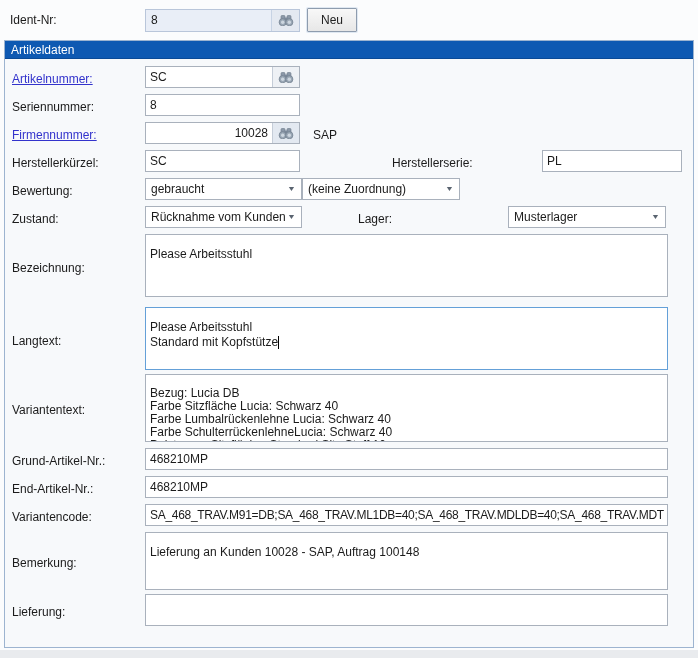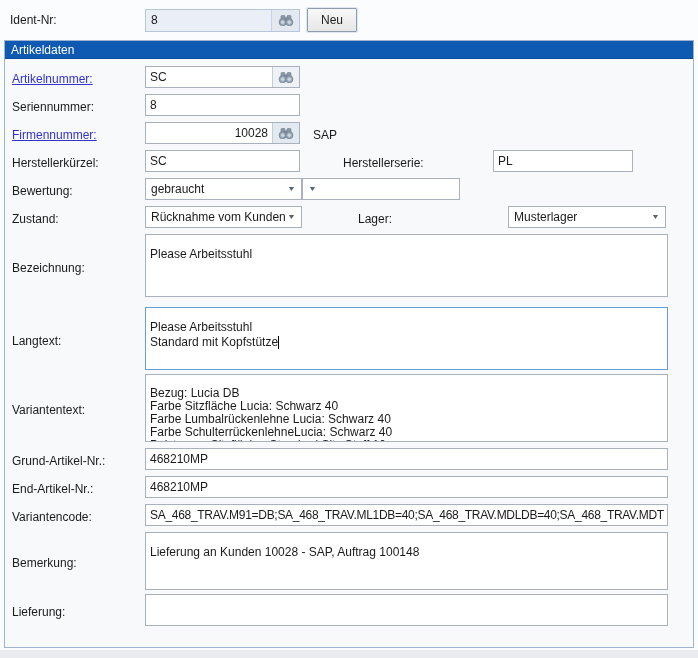--- a/index.html
+++ b/index.html
@@ -78,21 +78,21 @@
     color: #1b1b1b;
   }
   .composite { display: flex; width: 155px; height: 22px; border: 1px solid #a9b1bc; background: #fff; }
   .composite .inp-part { flex: 1; border: none; height: 100%; padding: 0 4px; display: flex; align-items: center; }
   .composite .icon-seg { background: #eef1f5; border-left: 1px solid #c5cdd8; width: 27px; }
   .right-align { justify-content: flex-end; }
   .desc { padding: 4px 0 0 13px; color: #1b1b1b; }
   .w155 { width: 155px; }
   .w158 { width: 140px; }
   .full { width: 523px; }
-  .lbl-right { width: 150px; padding-top: 4px; margin-left: 43px; flex: none; }
+  .lbl-right { width: 150px; padding-top: 4px; margin-left: 92px; flex: none; }
   .combo {
     display: flex;
     align-items: center;
     width: 157px;
     height: 22px;
     border: 1px solid #a9b1bc;
     background: #fff;
     padding: 0 5px;
     cursor: pointer;
   }
@@ -209,20 +209,21 @@
       <input class="inp w158" value="PL" style="">
     </div>
 
     <div class="row">
       <span class="lbl">Bewertung:</span>
       <div class="combo">
         <span class="combo-text">gebraucht</span>
         <span class="combo-arrow">▼</span>
       </div>
       <div class="combo w158">
+        <span class="combo-text">(keine Zuordnung)</span>
         <span class="combo-arrow">▼</span>
       </div>
     </div>
 
     <div class="row">
       <span class="lbl">Zustand:</span>
       <div class="combo">
         <span class="combo-text">Rücknahme vom Kunden</span>
         <span class="combo-arrow">▼</span>
       </div>

